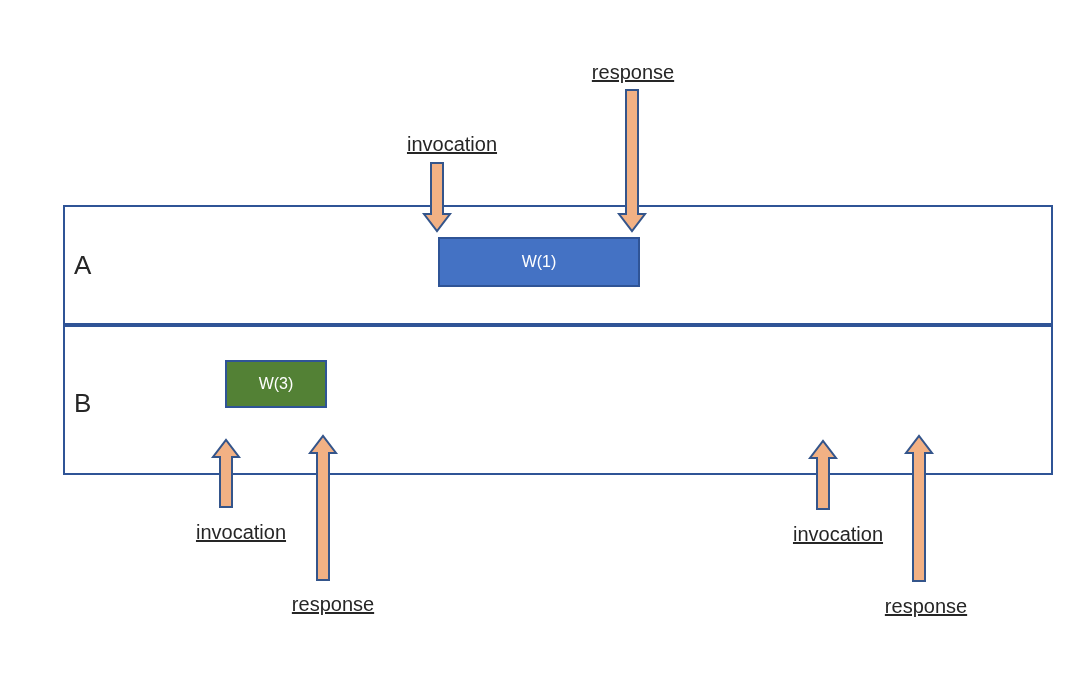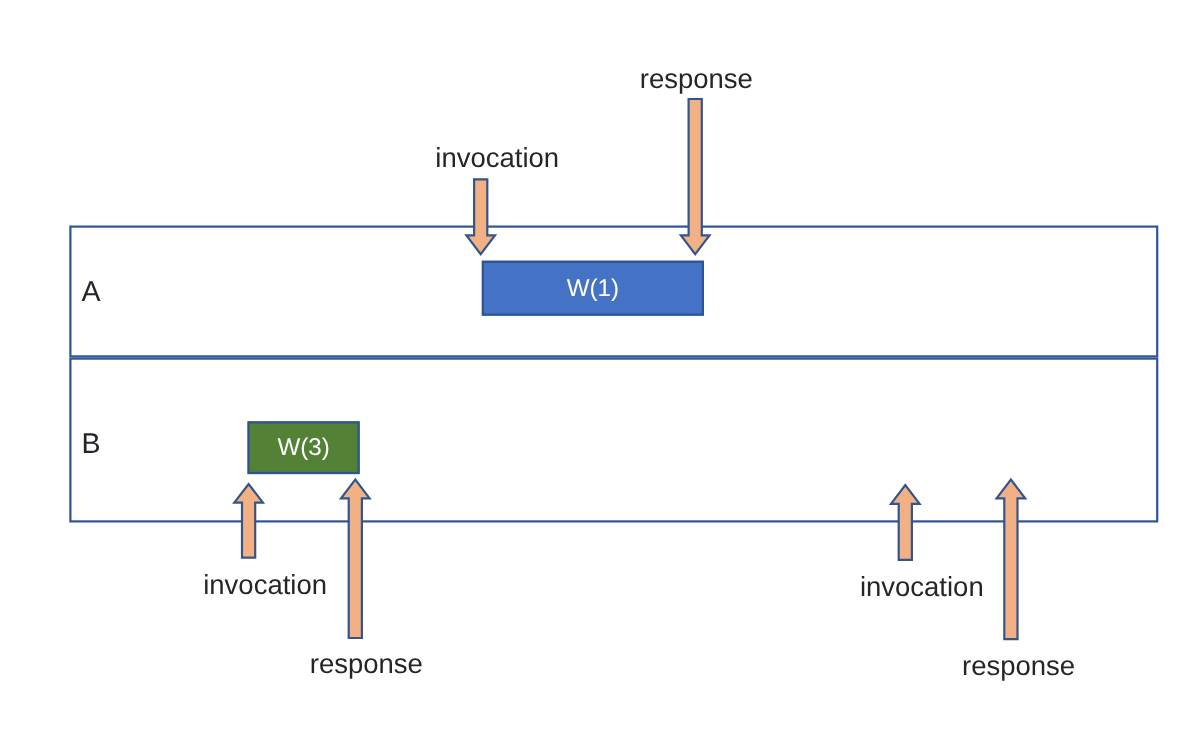--- a/index.html
+++ b/index.html
@@ -36,32 +36,33 @@
     color:var(--text);
   }
   .lane-label-a{left:74px;top:250px;}
   .lane-label-b{left:74px;top:388px;}
   .op{
     position:absolute;
     display:flex;align-items:center;justify-content:center;
     border:2px solid var(--lane-border);
     box-sizing:border-box;
     color:var(--op-text);
-    font-size:22px;
+    font-size:16px;
   }
   .op-w1{left:438px;top:237px;width:202px;height:50px;background:var(--write-a-fill);}
-  .op-w3{left:225px;top:383px;width:102px;height:48px;background:var(--write-b-fill);}
+  .op-w3{left:225px;top:360px;width:102px;height:48px;background:var(--write-b-fill);}
   .op-r3{left:822px;top:382px;width:100px;height:49px;background:var(--write-b-fill);}
   .ann{
     position:absolute;
     transform:translateX(-50%);
-    font-size:25px;
+    font-size:20px;
     line-height:29px;
     white-space:nowrap;
     color:var(--text);
+    text-decoration:underline;
   }
   .ann-resp-top{left:633px;top:58px;}
   .ann-inv-top{left:452px;top:130px;}
   .ann-inv-b-left{left:241px;top:518px;}
   .ann-resp-b-left{left:333px;top:590px;}
   .ann-inv-b-right{left:838px;top:520px;}
   .ann-resp-b-right{left:926px;top:592px;}
   svg.overlay{
     position:absolute;left:0;top:0;
     pointer-events:none;

